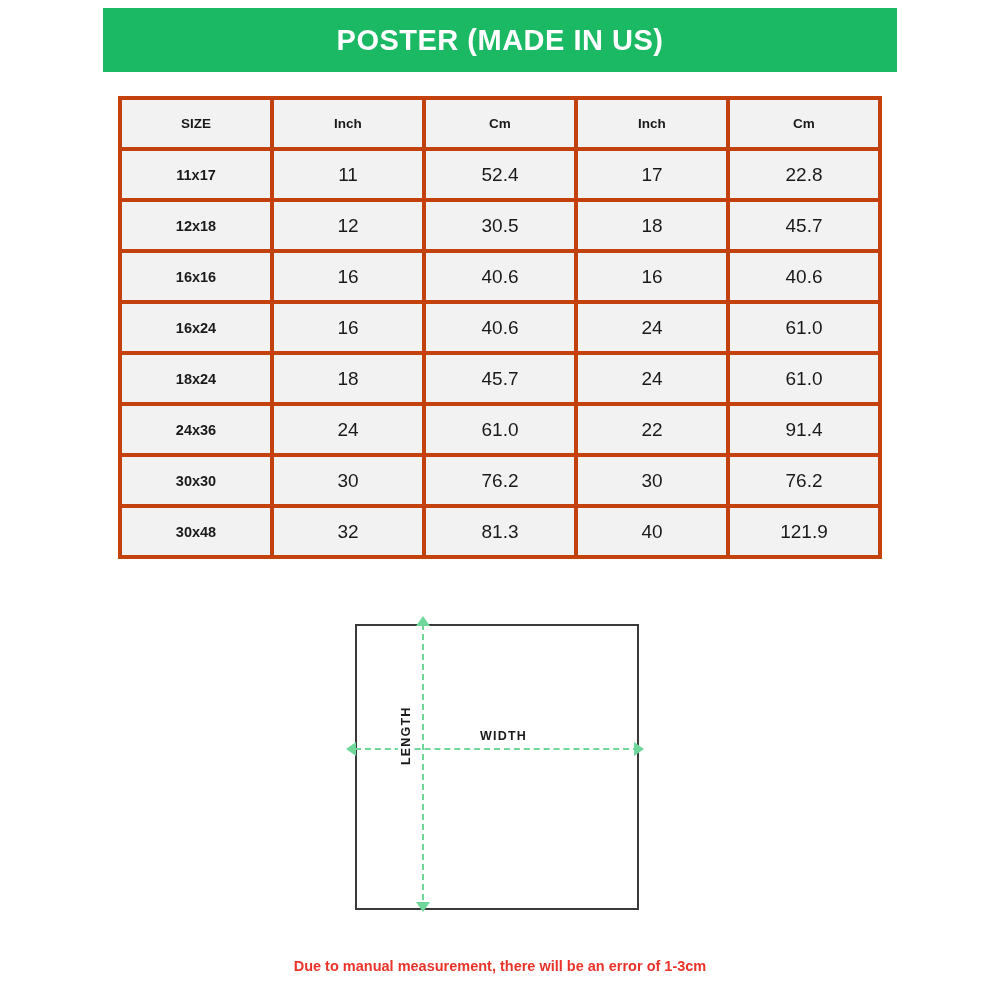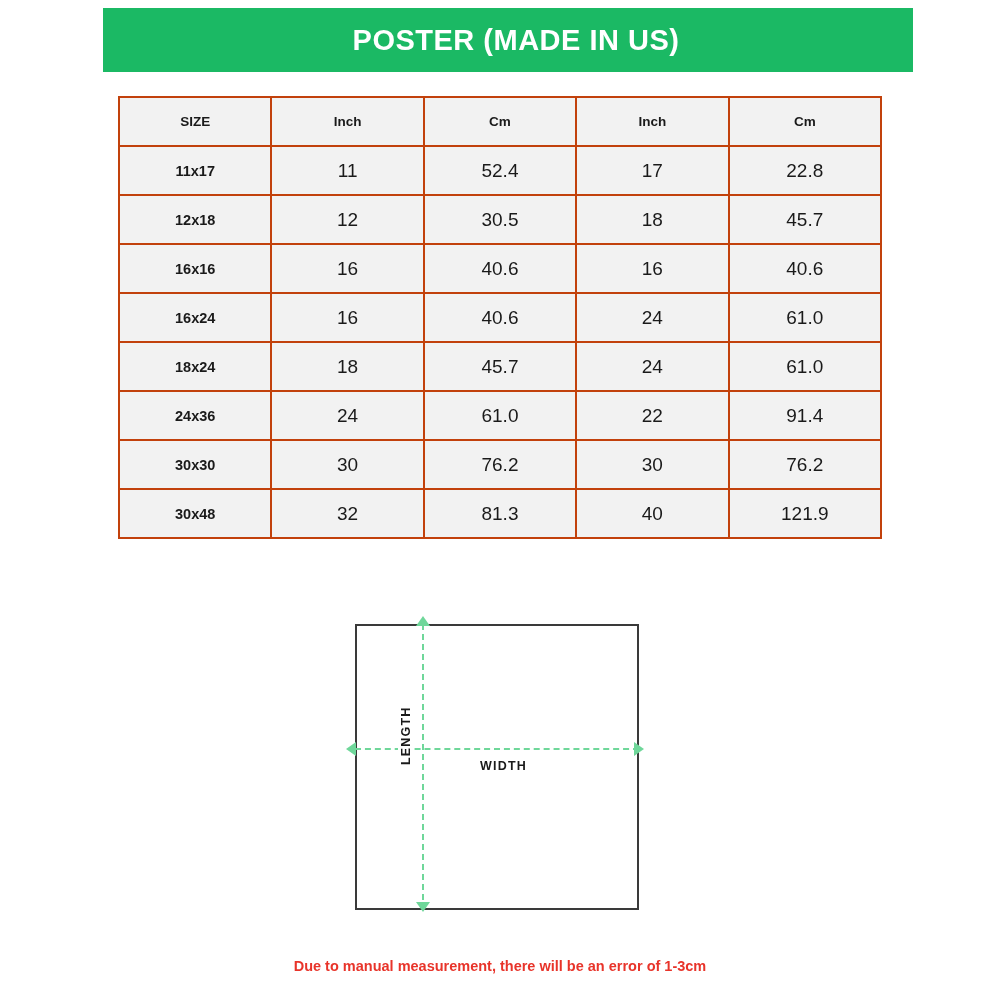--- a/index.html
+++ b/index.html
@@ -20,21 +20,20 @@
   .header-banner {
     position: absolute;
     left: 103px;
     top: 8px;
     width: 794px;
     height: 64px;
     background: #1bb964;
     display: flex;
     align-items: center;
     justify-content: center;
-    padding-left: 16px;
   }
   .header-title {
     color: #ffffff;
     font-size: 29px;
     font-weight: bold;
     letter-spacing: 0.5px;
     text-align: center;
     white-space: nowrap;
   }
 
@@ -45,21 +44,21 @@
     top: 96px;
     width: 764px;
   }
   table.size-table {
     border-collapse: collapse;
     width: 100%;
     table-layout: fixed;
   }
   table.size-table th,
   table.size-table td {
-    border: 2px solid #c2410c;
+    border: 4px solid #c2410c;
     height: 45px;
     text-align: center;
     vertical-align: middle;
     font-size: 14px;
     background: #f2f2f2;
     color: #1a1a1a;
   }
   table.size-table thead th {
     font-weight: bold;
     font-size: 13.5px;
@@ -148,21 +147,20 @@
   .label-width {
     position: absolute;
     left: 135px;
     top: 116px;
     font-size: 12.5px;
     font-weight: bold;
     letter-spacing: 1.2px;
     color: #1a1a1a;
     background: #ffffff;
     padding: 1px 5px;
-    margin-top: 30px;
   }
   .label-length {
     position: absolute;
     left: 58px;
     top: 158px;
     font-size: 12.5px;
     font-weight: bold;
     letter-spacing: 1.2px;
     color: #1a1a1a;
     background: #ffffff;

